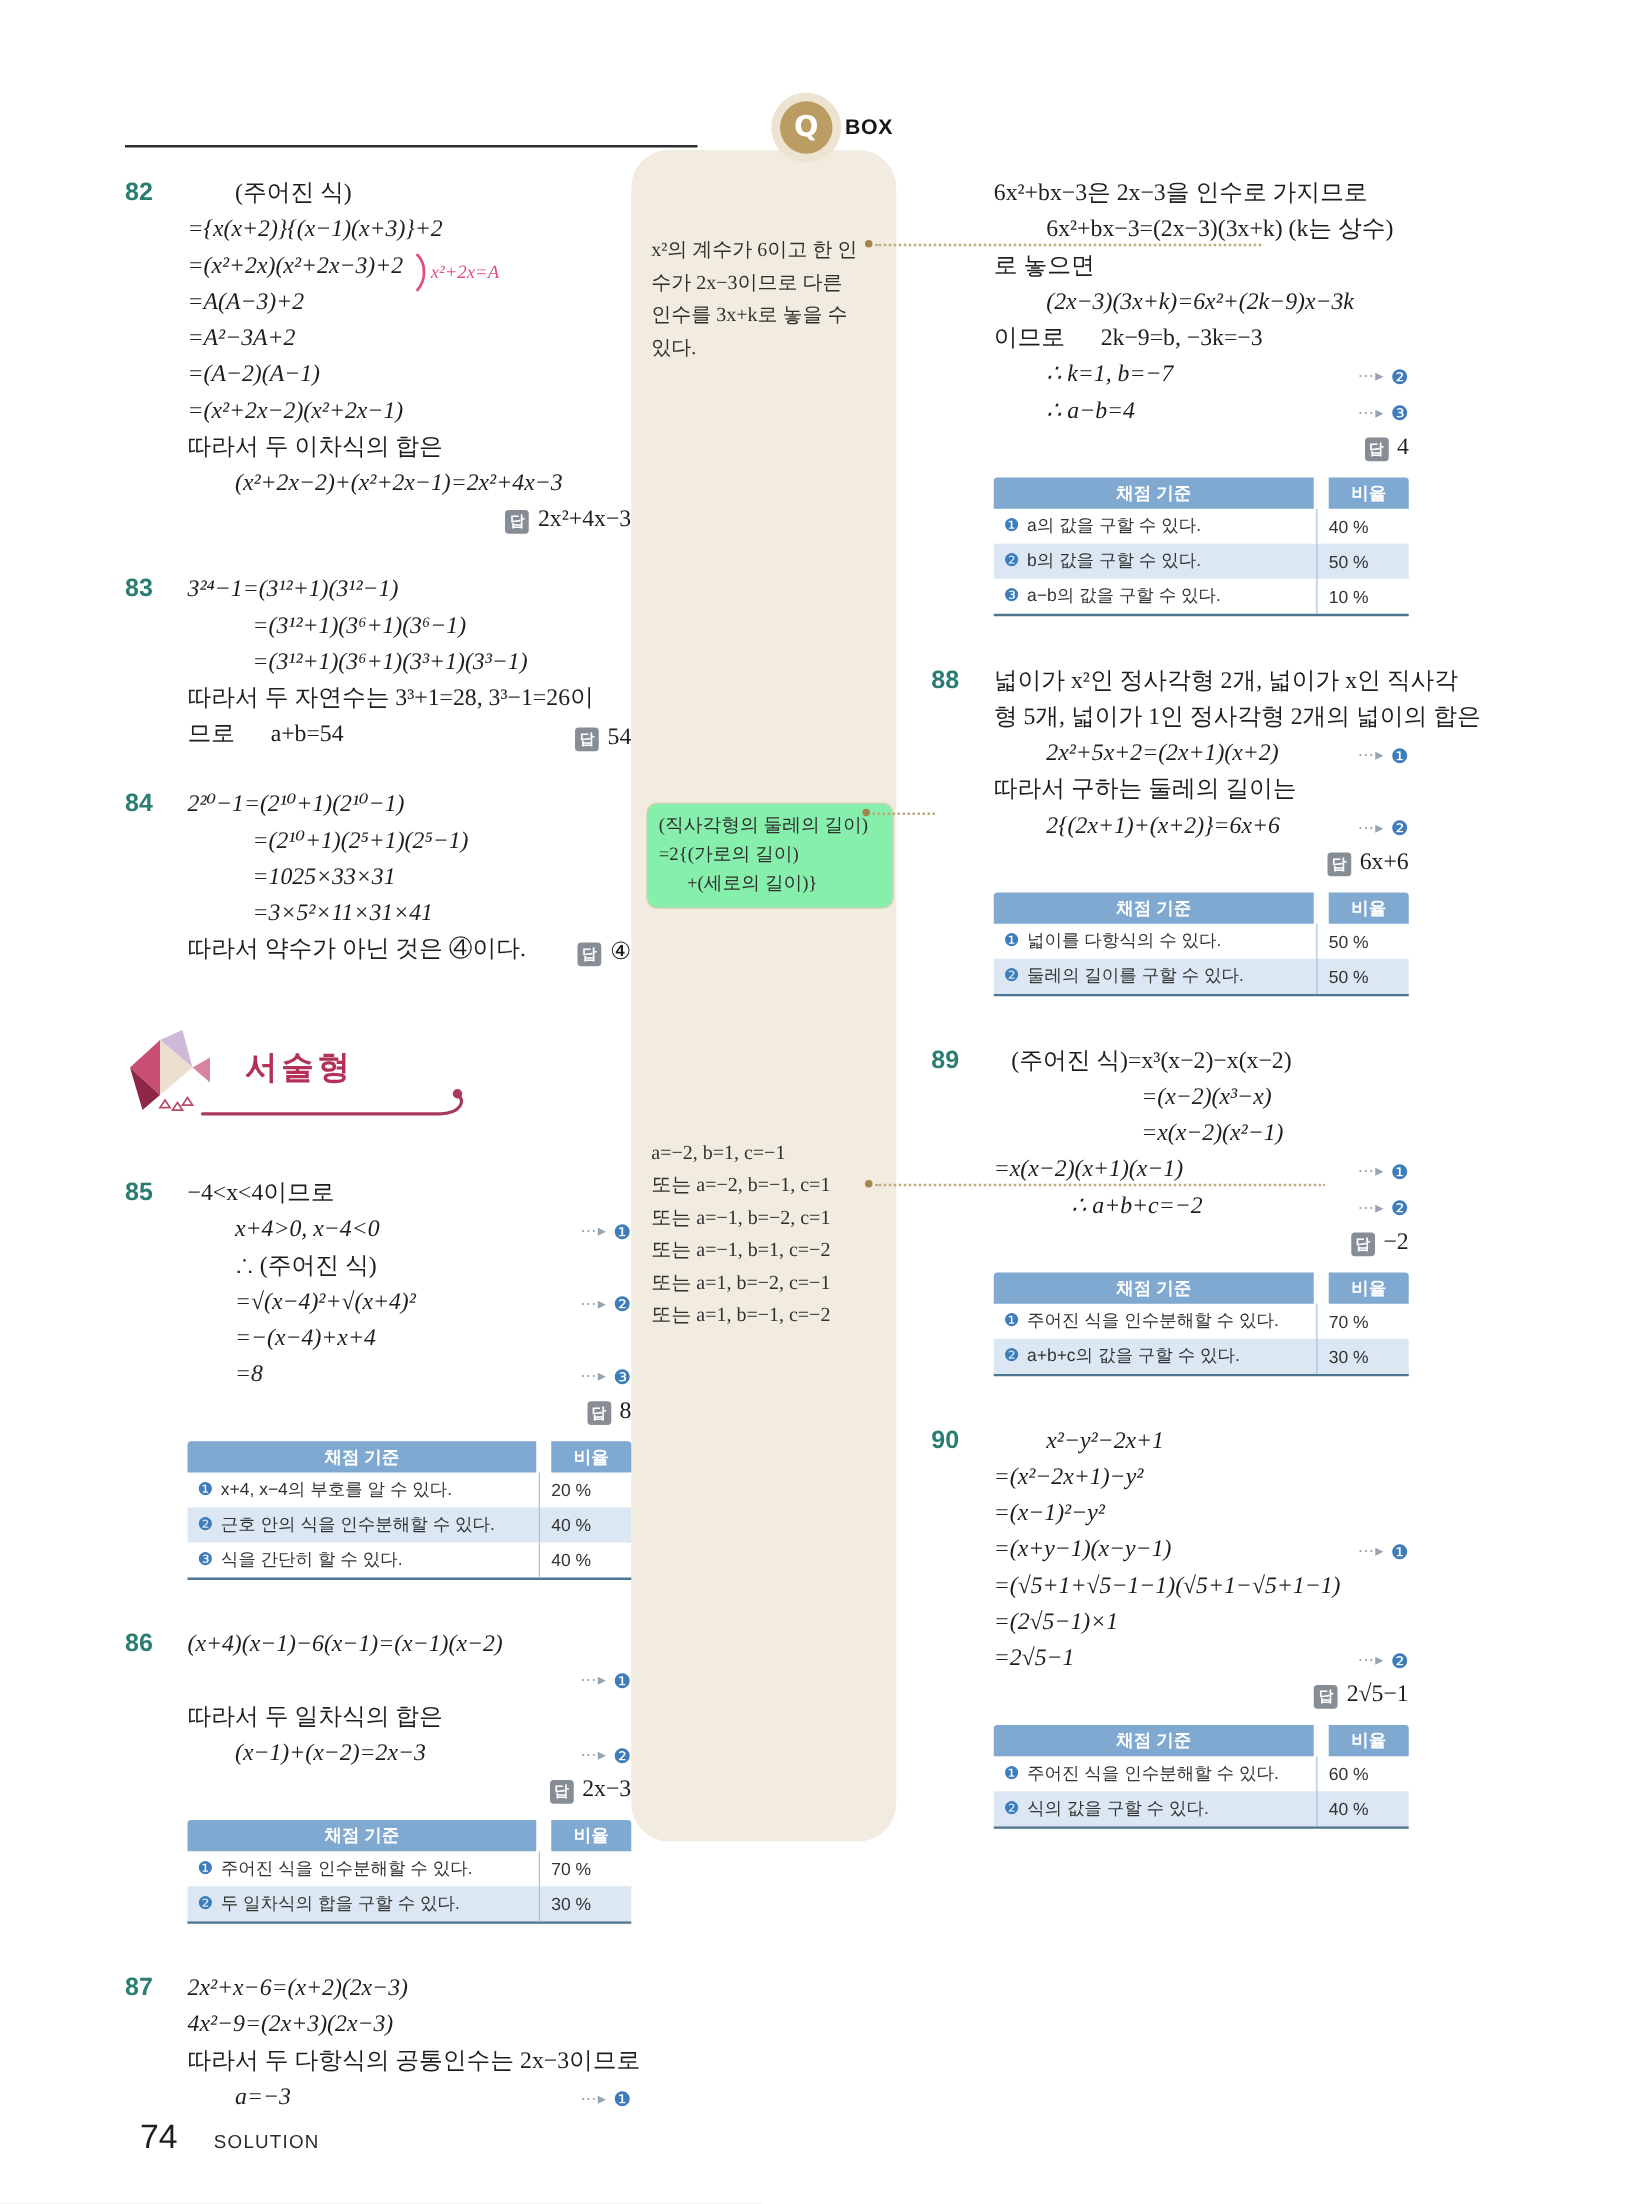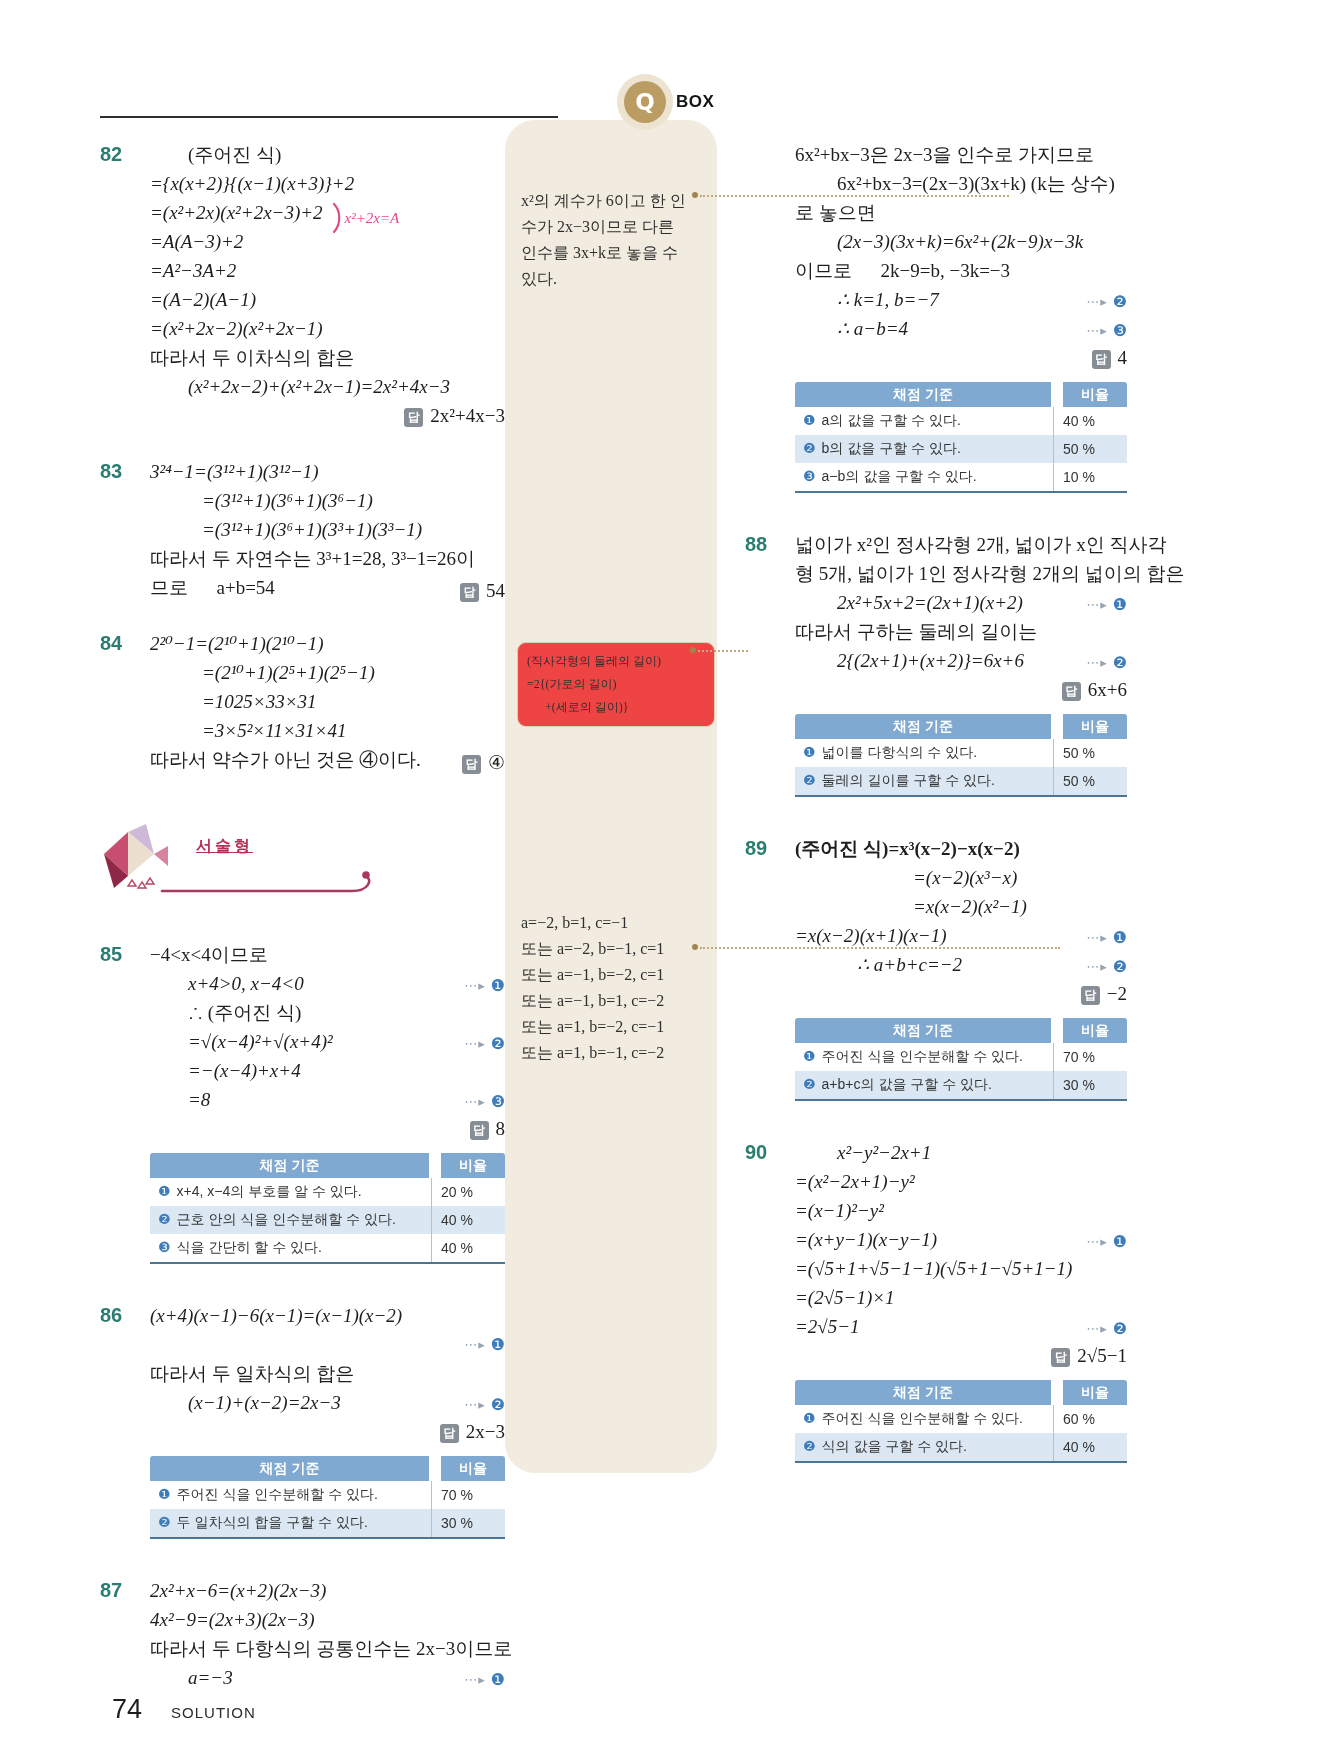--- a/index.html
+++ b/index.html
@@ -8,22 +8,22 @@
   .rule-top{position:absolute;left:100px;top:116px;width:458px;border-top:2px solid #2e2e2e;}
 
   
   #qpanel{position:absolute;left:505px;top:120px;width:212px;height:1353px;background:#f1ecdf;border-radius:30px;}
   #qbadge{position:absolute;left:624px;top:81px;width:42px;height:42px;border-radius:50%;background:#bb9c62;
           box-shadow:0 0 0 7px #ece4d1;display:flex;align-items:center;justify-content:center;
           font-family:"DejaVu Sans","Liberation Sans",sans-serif;font-weight:bold;font-size:23px;color:#fff;z-index:3;}
   #qbox-label{position:absolute;left:676px;top:92px;font-family:"Liberation Sans",sans-serif;font-weight:bold;
           font-size:17px;color:#151515;z-index:3;letter-spacing:0.5px;}
   .qnote{position:absolute;left:16px;width:188px;font-size:16px;line-height:26px;color:#2f2f2f;white-space:pre;}
-  .qnote.boxed{left:12px;width:178px;background:#ef4444;border:1.5px solid #d9cfb4;border-radius:9px;
-          padding:7px 9px;font-size:12px;line-height:23px;}
+  .qnote.boxed{left:12px;width:178px;background:#86efac;border:1.5px solid #d9cfb4;border-radius:9px;
+          padding:7px 9px;font-size:15px;line-height:23px;}
 
   
   .col{position:absolute;top:140px;}
   #left-col{left:100px;width:405px;}
   #right-col{left:745px;width:382px;}
   .prob{display:flex;margin-bottom:27px;}
   .pnum{width:50px;flex:none;font-family:"Liberation Sans",sans-serif;font-weight:bold;font-size:20px;
         color:#2b7d72;line-height:29px;}
   .pbody{flex:1;min-width:0;}
   .sline{display:flex;align-items:baseline;line-height:29px;height:29px;font-size:19px;position:relative;}
@@ -48,21 +48,21 @@
   .rub-r{display:flex;font-size:14px;color:#333;align-items:stretch;}
   .rub-r.alt{background:#dbe8f4;}
   .rub-r .c1{flex:1;padding:5px 4px 5px 8px;display:flex;gap:6px;align-items:baseline;}
   .rub-r .c2{width:64px;flex:none;border-left:1px solid #a9c4dc;padding:5px 0 5px 9px;display:flex;align-items:center;}
   .rub-r .circ{font-size:14px;}
 
   
   .section-hdr{position:relative;height:96px;margin:46px 0 24px 0;}
   .sec-logo{position:absolute;left:2px;top:4px;}
   .section-title{position:absolute;left:96px;top:16px;font-family:"Liberation Sans",sans-serif;font-weight:bold;
-        font-size:16px;color:#b23157;letter-spacing:3px;text-decoration:underline;}
+        font-size:26px;color:#b23157;letter-spacing:3px;}
   .sec-swoosh{position:absolute;left:60px;top:50px;}
 
   
   .leader{position:absolute;height:0;border-top:2px dotted #bcab7e;z-index:1;}
   .ldot{position:absolute;width:6px;height:6px;border-radius:50%;background:#a5854e;z-index:1;}
   #pink-note{position:absolute;color:#e14b86;display:flex;align-items:center;gap:2px;z-index:2;}
   #pink-note .mn-text{font-size:15px;font-style:italic;}
 
   .footer{position:absolute;left:112px;top:1694px;display:flex;align-items:baseline;gap:29px;justify-content:flex-end;}
   .pageno{font-family:"Liberation Sans",sans-serif;font-size:27px;color:#1d1d1d;}
@@ -455,21 +455,21 @@
               </div>
               <div class="c2">50 %</div>
             </div>
           </div>
         </div>
       </div>
       <div class="prob">
         <div class="pnum">89</div>
         <div class="pbody">
           <div class="sline">
-            <span class="txt" style="margin-left: 0px; font-weight: bold;">(주어진 식)=x³(x−2)−x(x−2)</span>
+            <span class="txt" style="margin-left: 14px;">(주어진 식)=x³(x−2)−x(x−2)</span>
           </div>
           <div class="sline">
             <span class="txt it" style="margin-left: 118px;">=(x−2)(x³−x)</span>
           </div>
           <div class="sline">
             <span class="txt it" style="margin-left: 118px;">=x(x−2)(x²−1)</span>
           </div>
           <div class="sline">
             <span class="txt it" style="">=x(x−2)(x+1)(x−1)</span>
             <span class="stepm">

